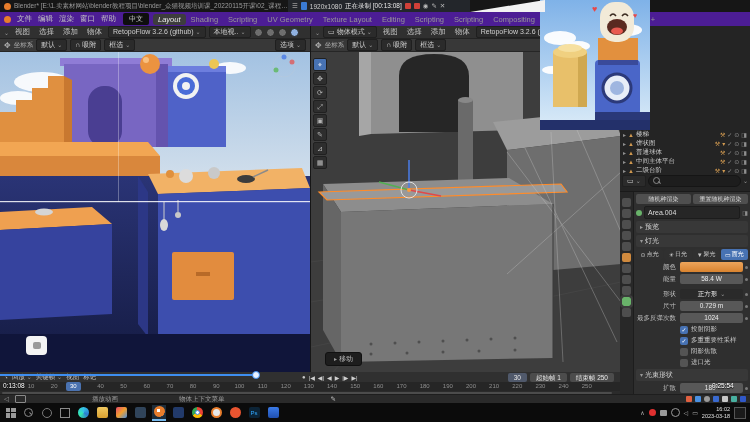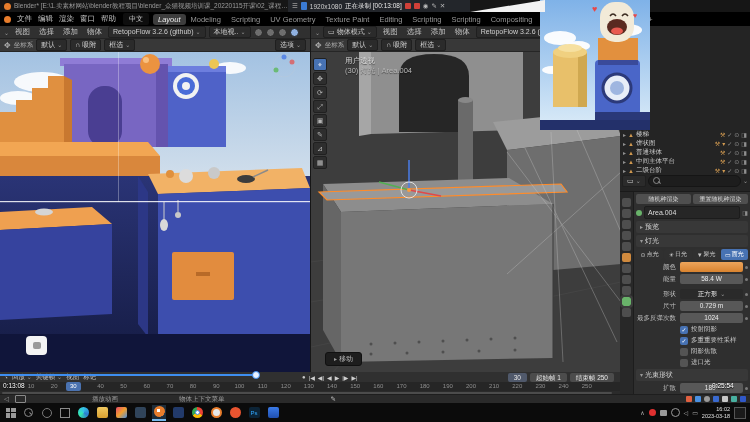--- a/index.html
+++ b/index.html
@@ -12,21 +12,21 @@
   .caret{font-size:6px;color:#9a9a9a;}
   
   #titlebar{left:0;top:0;width:750px;height:12px;background:#161616;display:flex;align-items:center;padding-left:4px;box-sizing:border-box;}
   #titlebar .t{font-size:6.5px;color:#9b9b9b;white-space:nowrap;overflow:hidden;text-overflow:ellipsis;max-width:278px;}
   .blogo{width:7px;height:7px;border-radius:50%;background:#e87d2c;display:inline-block;margin-right:3px;flex:none;}
   #rec{left:288px;top:0;width:182px;height:12px;background:#23262b;display:flex;align-items:center;gap:3px;
        padding:0 4px;box-sizing:border-box;z-index:45;font-size:6.5px;color:#cfcfcf;}
   #rec .sq{width:6px;height:6px;background:#d04038;border-radius:1px;}
   #recwedge2{left:470px;top:0;width:75px;height:12px;background:#f2f2f2;clip-path:polygon(100% 0,100% 100%,0 100%);z-index:44;}
   
-  #menubar{left:0;top:12px;width:750px;height:14px;background:#000000;display:flex;align-items:center;
+  #menubar{left:0;top:12px;width:750px;height:14px;background:#4c1d95;display:flex;align-items:center;
            padding:0 4px;box-sizing:border-box;white-space:nowrap;overflow:hidden;}
   .tab{padding:1px 5px;font-size:7.5px;color:#979797;border-radius:3px;}
   .tab.active{background:#3d3d3d;color:#ededed;font-style:italic;}
   .langpill{background:#0e0e0e;border-radius:2px;color:#d0d0d0;font-size:7px;padding:1px 6px;margin:0 4px;}
   
   #vpL{left:0;top:26px;width:310px;height:346px;background:#3a3a3a;}
   #vpC{left:310px;top:26px;width:310px;height:346px;background:#3d3d3d;border-left:1px solid #161616;box-sizing:border-box;}
   .vph{height:12px;background:#303030;border-bottom:1px solid #232323;display:flex;align-items:center;gap:3px;padding:0 4px;overflow:hidden;white-space:nowrap;}
   .vpt{height:12px;background:#383838;border-bottom:1px solid #262626;display:flex;align-items:center;gap:3px;padding:0 4px;overflow:hidden;white-space:nowrap;}
   .sphere{width:7px;height:7px;border-radius:50%;background:#6e6e6e;border:1px solid #242424;}
@@ -138,24 +138,24 @@
 
   <div id="menubar" class="abs">
     <span class="blogo"></span>
     <span class="m">文件</span>
     <span class="m">编辑</span>
     <span class="m">渲染</span>
     <span class="m">窗口</span>
     <span class="m">帮助</span>
     <span class="langpill">中文</span>
     <span class="tab active">Layout</span>
-    <span class="tab">Modeling</span>
+    <span class="tab">Shading</span>
     <span class="tab">Scripting</span>
     <span class="tab">UV Geometry</span>
-    <span class="tab">Texture Paint</span>
+    <span class="tab">Texture Layout</span>
     <span class="tab">Editing</span>
     <span class="tab">Scripting</span>
     <span class="tab">Scripting</span>
     <span class="tab">Compositing</span>
     <span class="tab">Geometry Nodes</span>
     <span class="tab">Scripting</span>
     <span class="tab">+</span>
   </div>
 
   <div id="vpL" class="abs">
@@ -328,24 +328,20 @@
           </div>
         <div class="tb">
             <span>✎</span>
           </div>
         <div class="tb">
             <span>⊿</span>
           </div>
         <div class="tb">
             <span>▦</span>
           </div>
-      </div>
-      <div class="vpoverlay">
-        <div>用户透视</div>
-        <div style="color:#b8b8b8;">(30) 灯光 | Area.004</div>
       </div>
       <svg width="310" height="322" viewBox="0 0 310 322">
         <rect x="0" y="0" width="310" height="322" fill="#3d3d3d"></rect>
         <g stroke="#484848" stroke-width="1" opacity="0.7">
           <line x1="0" y1="210" x2="310" y2="166"></line>
             <line x1="0" y1="250" x2="310" y2="196"></line>
           <line x1="0" y1="295" x2="310" y2="230"></line>
             <line x1="20" y1="322" x2="200" y2="130"></line>
         </g>
 

